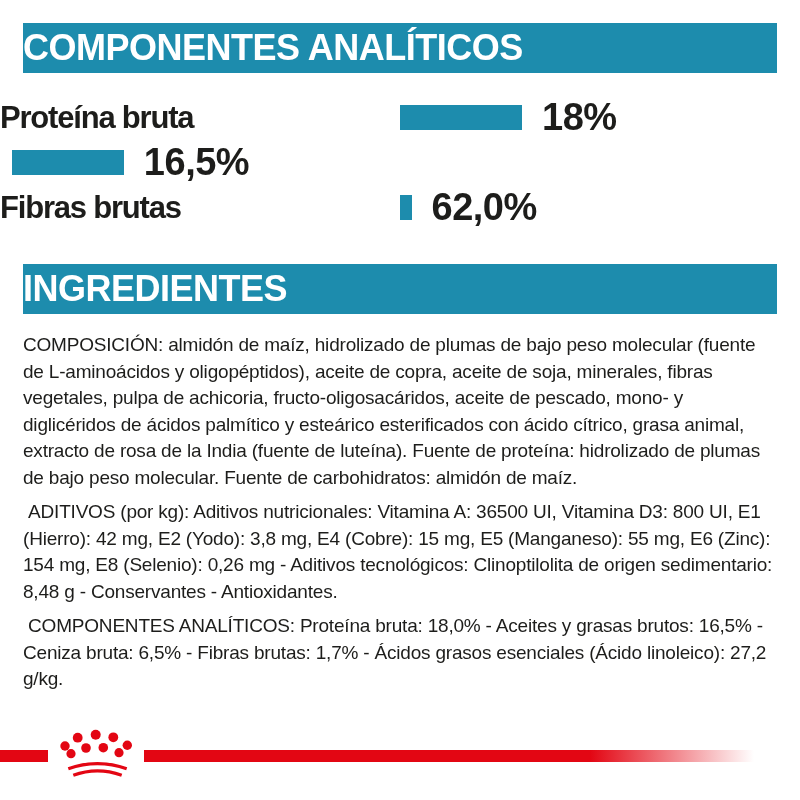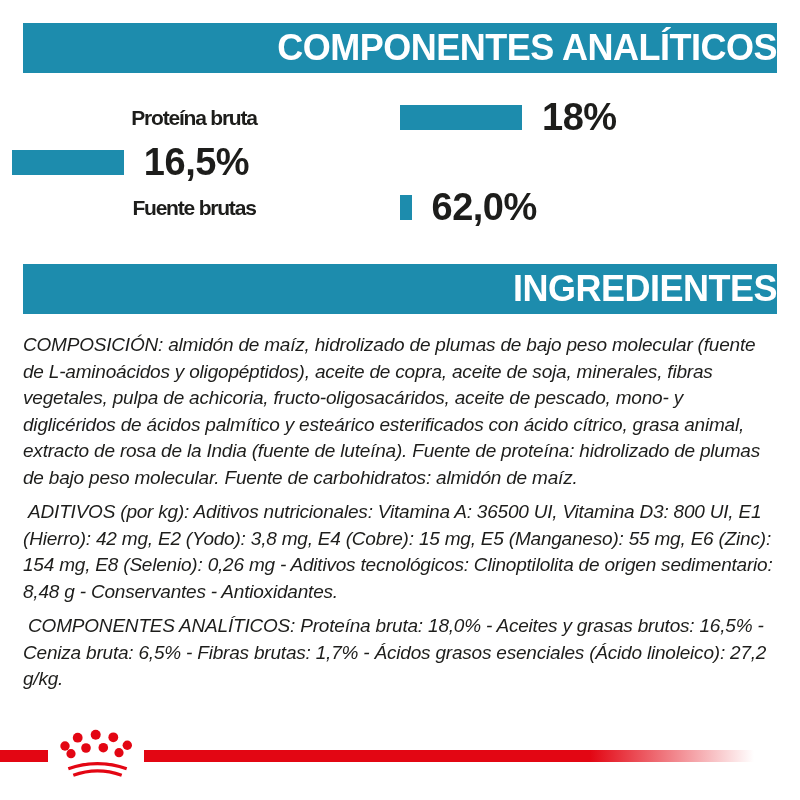--- a/index.html
+++ b/index.html
@@ -13,42 +13,42 @@
     position:relative;
     width:800px;height:800px;
     overflow:hidden;
     font-family:"Liberation Sans","DejaVu Sans",sans-serif;
     color:var(--ink);
   }
   .banner{
     margin:0 23px;
     height:50px;
     background:var(--teal);
-    display:flex;align-items:center;justify-content:flex-end;padding-left:45px;
+    display:flex;align-items:center;justify-content:flex-start;
   }
   .banner-1{margin-top:23px;}
   .banner-2{margin-top:34px;}
   .banner-title{
     color:#ffffff;
     font-size:36px;
     font-weight:bold;
     letter-spacing:-0.5px;
     white-space:nowrap;
   }
   
   .chart{margin-top:22px;}
   .chart-row{
     display:flex;align-items:center;
     height:45px;
   }
   .chart-label{
     width:388px;
     flex:0 0 388px;
-    text-align:center;
-    font-size:21px;
+    text-align:left;
+    font-size:31px;
     font-weight:bold;
     letter-spacing:-1.2px;
     white-space:nowrap;
   }
   .chart-bar{
     height:25px;
     background:var(--teal);
     margin-left:12px;
     flex:0 0 auto;
   }
@@ -62,21 +62,20 @@
   
   .ingredients-text{
     margin:18px 20px 0 23px;
     font-size:19px;
     line-height:26.5px;
     letter-spacing:-0.2px;
   }
   .ingredients-text p{
     margin:0;
     white-space:pre-wrap;
-    font-style:italic;
   }
   .ingredients-text p + p{margin-top:8px;}
   
   .footer-line-left{
     position:absolute;top:750px;left:0;
     width:48px;height:12px;
     background:var(--red);
   }
   .footer-line-right{
     position:absolute;top:750px;left:144px;
@@ -99,21 +98,21 @@
   <div class="chart-row">
     <span class="chart-label">Proteína bruta</span>
     <div class="chart-bar" style="width: 122.04px; background: rgb(29, 140, 173);"></div>
     <span class="chart-value">18%</span>
   </div>
   <div class="chart-row">
     <div class="chart-bar" style="width: 111.87px; background: rgb(29, 140, 173);"></div>
     <span class="chart-value">16,5%</span>
   </div>
   <div class="chart-row">
-    <span class="chart-label">Fuente brutas</span>
+    <span class="chart-label">Fibras brutas</span>
     <div class="chart-bar" style="width: 11.526px; background: rgb(29, 140, 173);"></div>
     <span class="chart-value">62,0%</span>
   </div>
 </div>
 
 <div class="banner banner-2">
   <span class="banner-title">INGREDIENTES</span>
 </div>
 
 <div class="ingredients-text">

